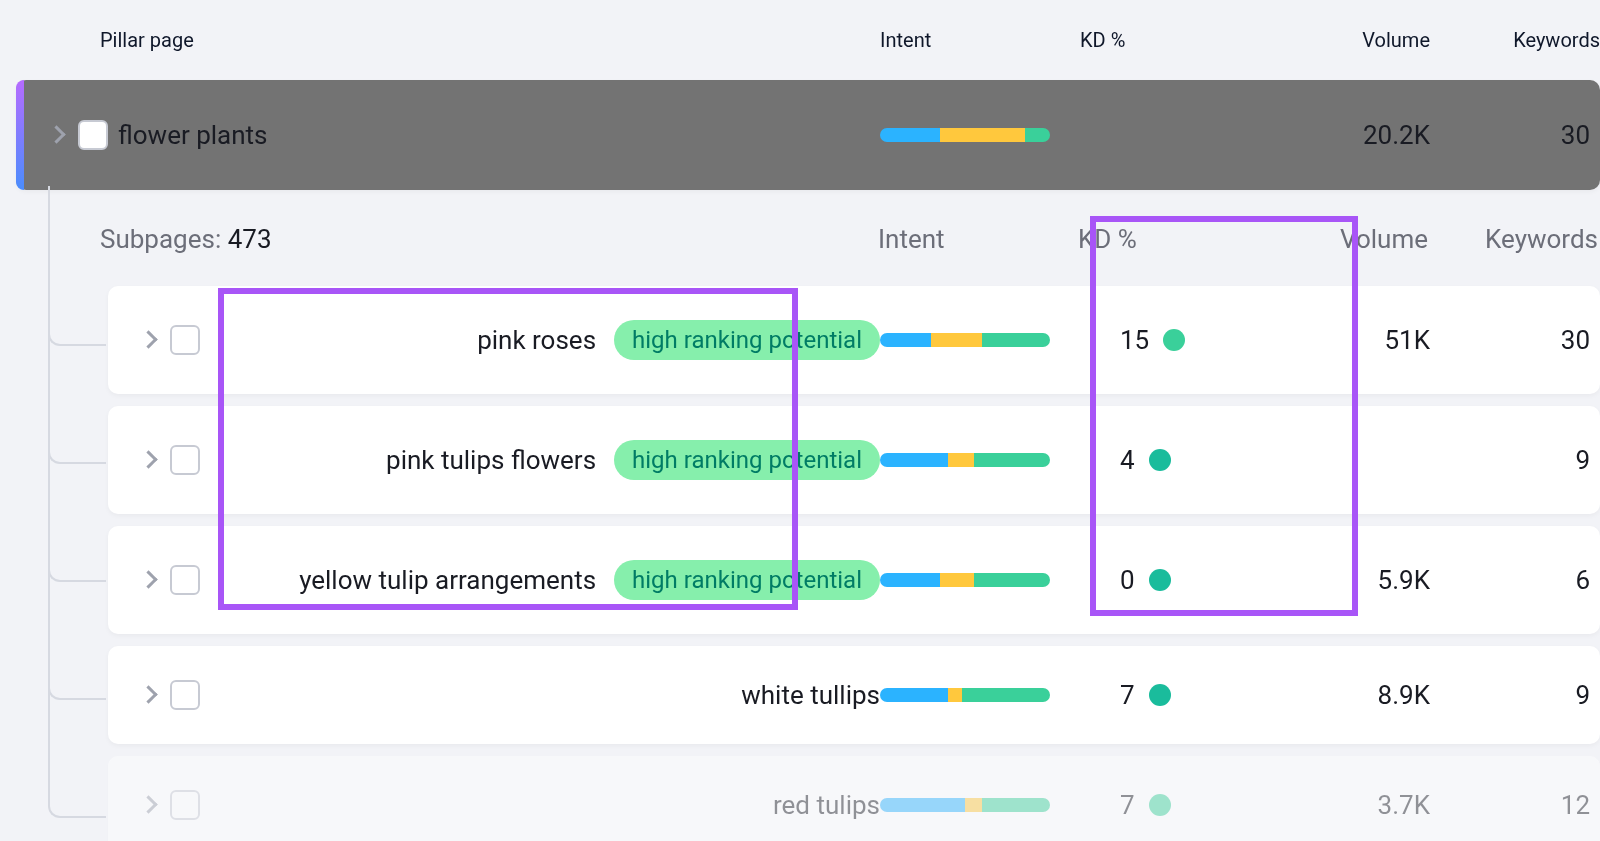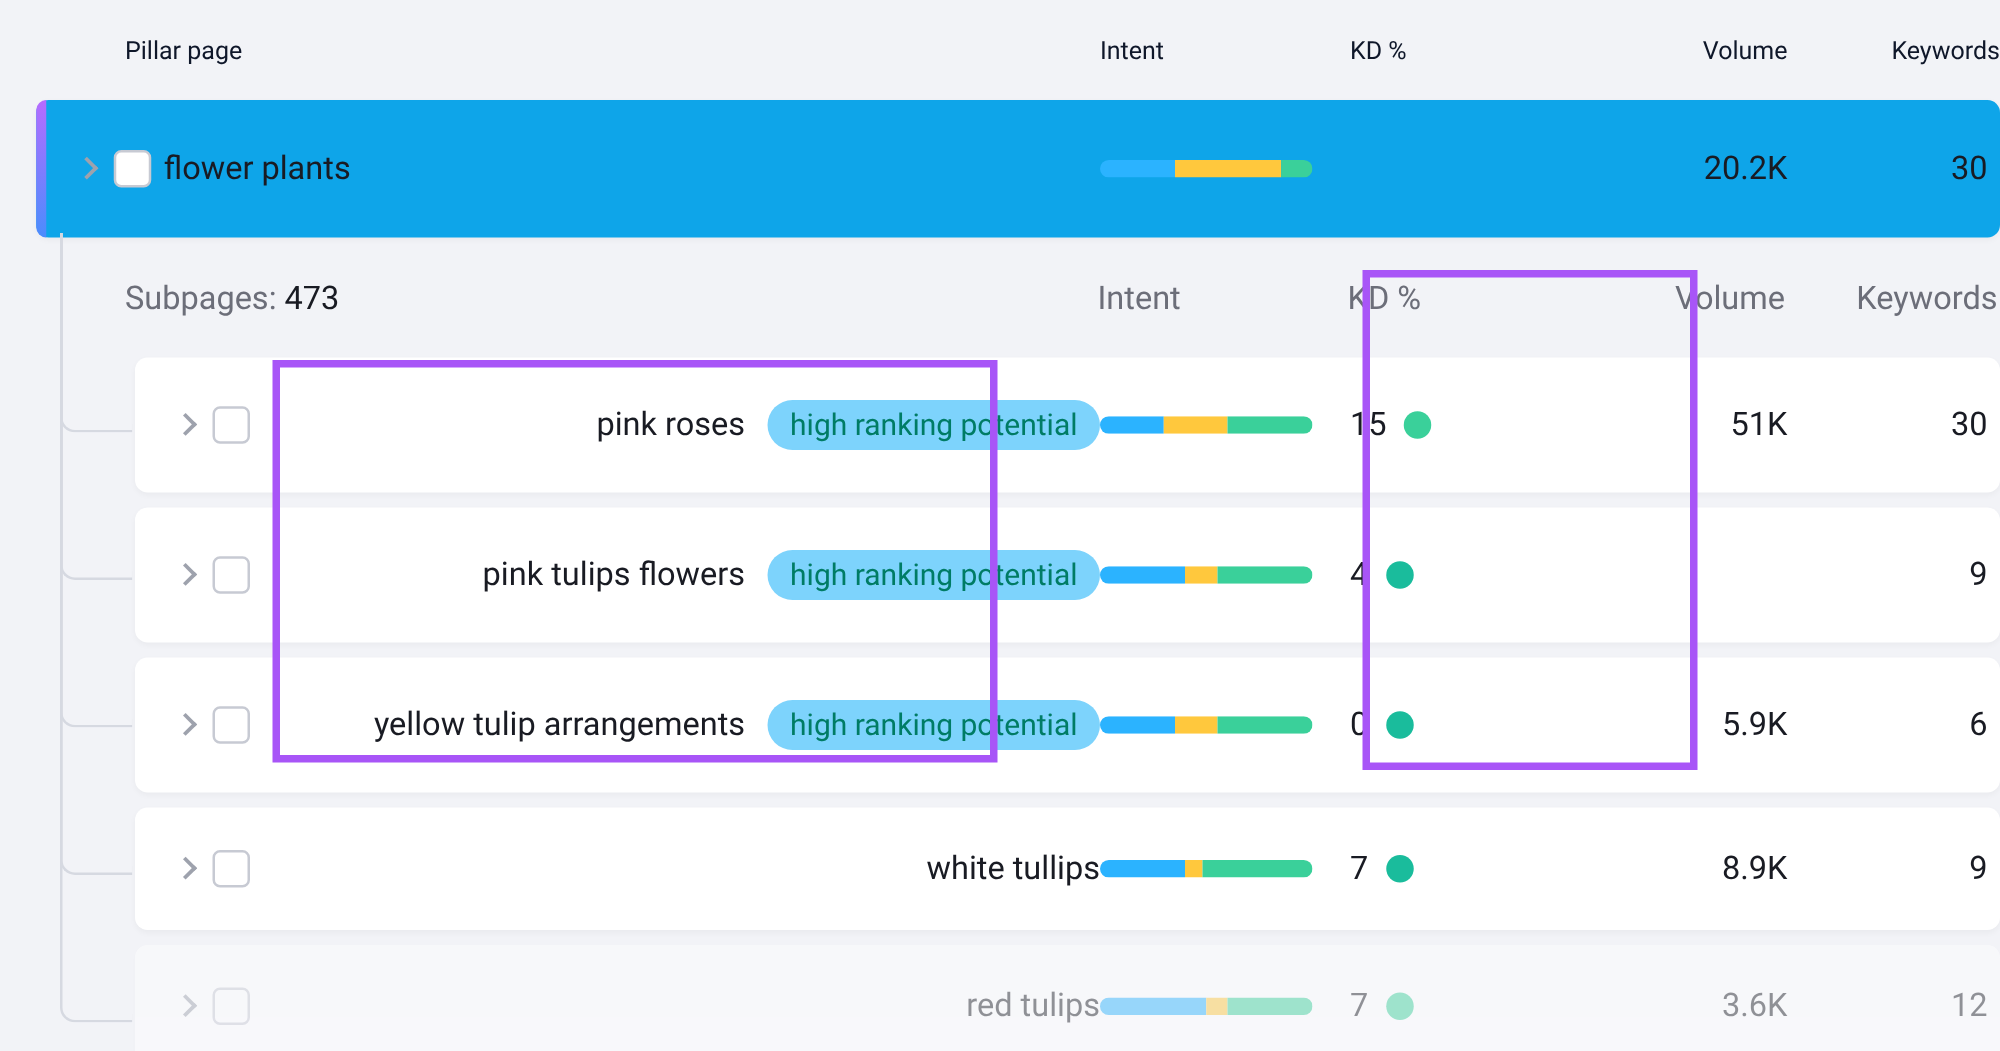--- a/index.html
+++ b/index.html
@@ -23,23 +23,23 @@
     font-size: 20px;
     color: #0f172a;
   }
   .header-row .hcol-name { grid-column: 2; }
   .header-row .hcol-intent { grid-column: 3; }
   .header-row .hcol-kd { grid-column: 4; }
   .header-row .hcol-vol { grid-column: 5; text-align: right; padding-right: 30px;}
   .header-row .hcol-key { grid-column: 6; text-align: right; padding-right: 0; overflow: hidden; white-space:nowrap;}
 
   .pillar-card {
-    background: #0ea5e9;
+    background: #737373;
     border-radius: 10px;
-    margin-left: 29px;
+    margin-left: 16px;
     border-left: 8px solid;
     border-image: linear-gradient(#9f6bff, #3a8bfd) 1;
     border-radius: 10px;
     box-shadow: 0 2px 5px rgba(0,0,0,0.04);
     position: relative;
   }
   .pillar-accent {
     position:absolute; left:0; top:0; bottom:0; width:8px;
     background: linear-gradient(#b66bff 0%, #4a8dfd 100%);
     border-top-left-radius: 10px; border-bottom-left-radius: 10px;
@@ -72,21 +72,21 @@
     position: relative;
   }
   .sub-row-inner {
     display: grid;
     grid-template-columns: 62px 40px 1fr 200px 180px 200px 140px;
     align-items: center;
     padding: 34px 0 34px 0;
   }
   .sub-row-inner .col-name   { grid-column: 3; display:flex; align-items:center; gap:18px;justify-content:flex-end; }
   .sub-row-inner .col-intent { grid-column: 4; }
-  .sub-row-inner .col-kd     { grid-column: 5; display:flex; align-items:center; gap:14px;}
+  .sub-row-inner .col-kd     { grid-column: 5; display:flex; align-items:center; gap:14px;margin-left:40px;}
   .sub-row-inner .col-vol    { grid-column: 6; text-align:right; padding-right:30px;}
   .sub-row-inner .col-key    { grid-column: 7; text-align:right; padding-right:10px; overflow:hidden;}
 
   .pillar-card-inner .col-name   { grid-column: 3; }
   .pillar-card-inner .col-intent { grid-column: 4; }
   .pillar-card-inner .col-kd     { grid-column: 5; display:flex; align-items:center; gap:14px;}
   .pillar-card-inner .col-vol    { grid-column: 6; text-align:right; padding-right:30px;}
   .pillar-card-inner .col-key    { grid-column: 7; text-align:right; padding-right:10px; overflow:hidden;}
 
   .chev {
@@ -105,21 +105,21 @@
 
   .checkbox {
     width: 30px; height: 30px;
     border: 2px solid #c7cad3;
     border-radius: 6px;
     background:#fff;
   }
   .checkbox-wrap { grid-column:2; display:flex; justify-content:flex-start;}
 
   .badge {
-    background: #7dd3fc;
+    background: #86efac;
     color: #007c65;
     padding: 6px 18px;
     border-radius: 999px;
     font-size: 24px;
     white-space: nowrap;
   }
 
   .intent-bar {
     display:flex; height:14px; border-radius:7px; overflow:hidden; width:170px;
   }
@@ -335,19 +335,19 @@
             <div class="intent-bar">
               <div class="intent-seg seg-blue" style="width: 50%;"></div>
               <div class="intent-seg seg-yellow" style="width: 10%;"></div>
               <div class="intent-seg seg-green" style="width: 40%;"></div>
             </div>
           </div>
           <div class="col-kd">
             <span>7</span>
             <span class="kd-dot dot-lgreen"></span>
           </div>
-          <div class="col-vol">3.6K</div>
+          <div class="col-vol">3.7K</div>
           <div class="col-key">12</div>
         </div>
       </div>
     </div>
 
 </div>
 
 </body></html>

